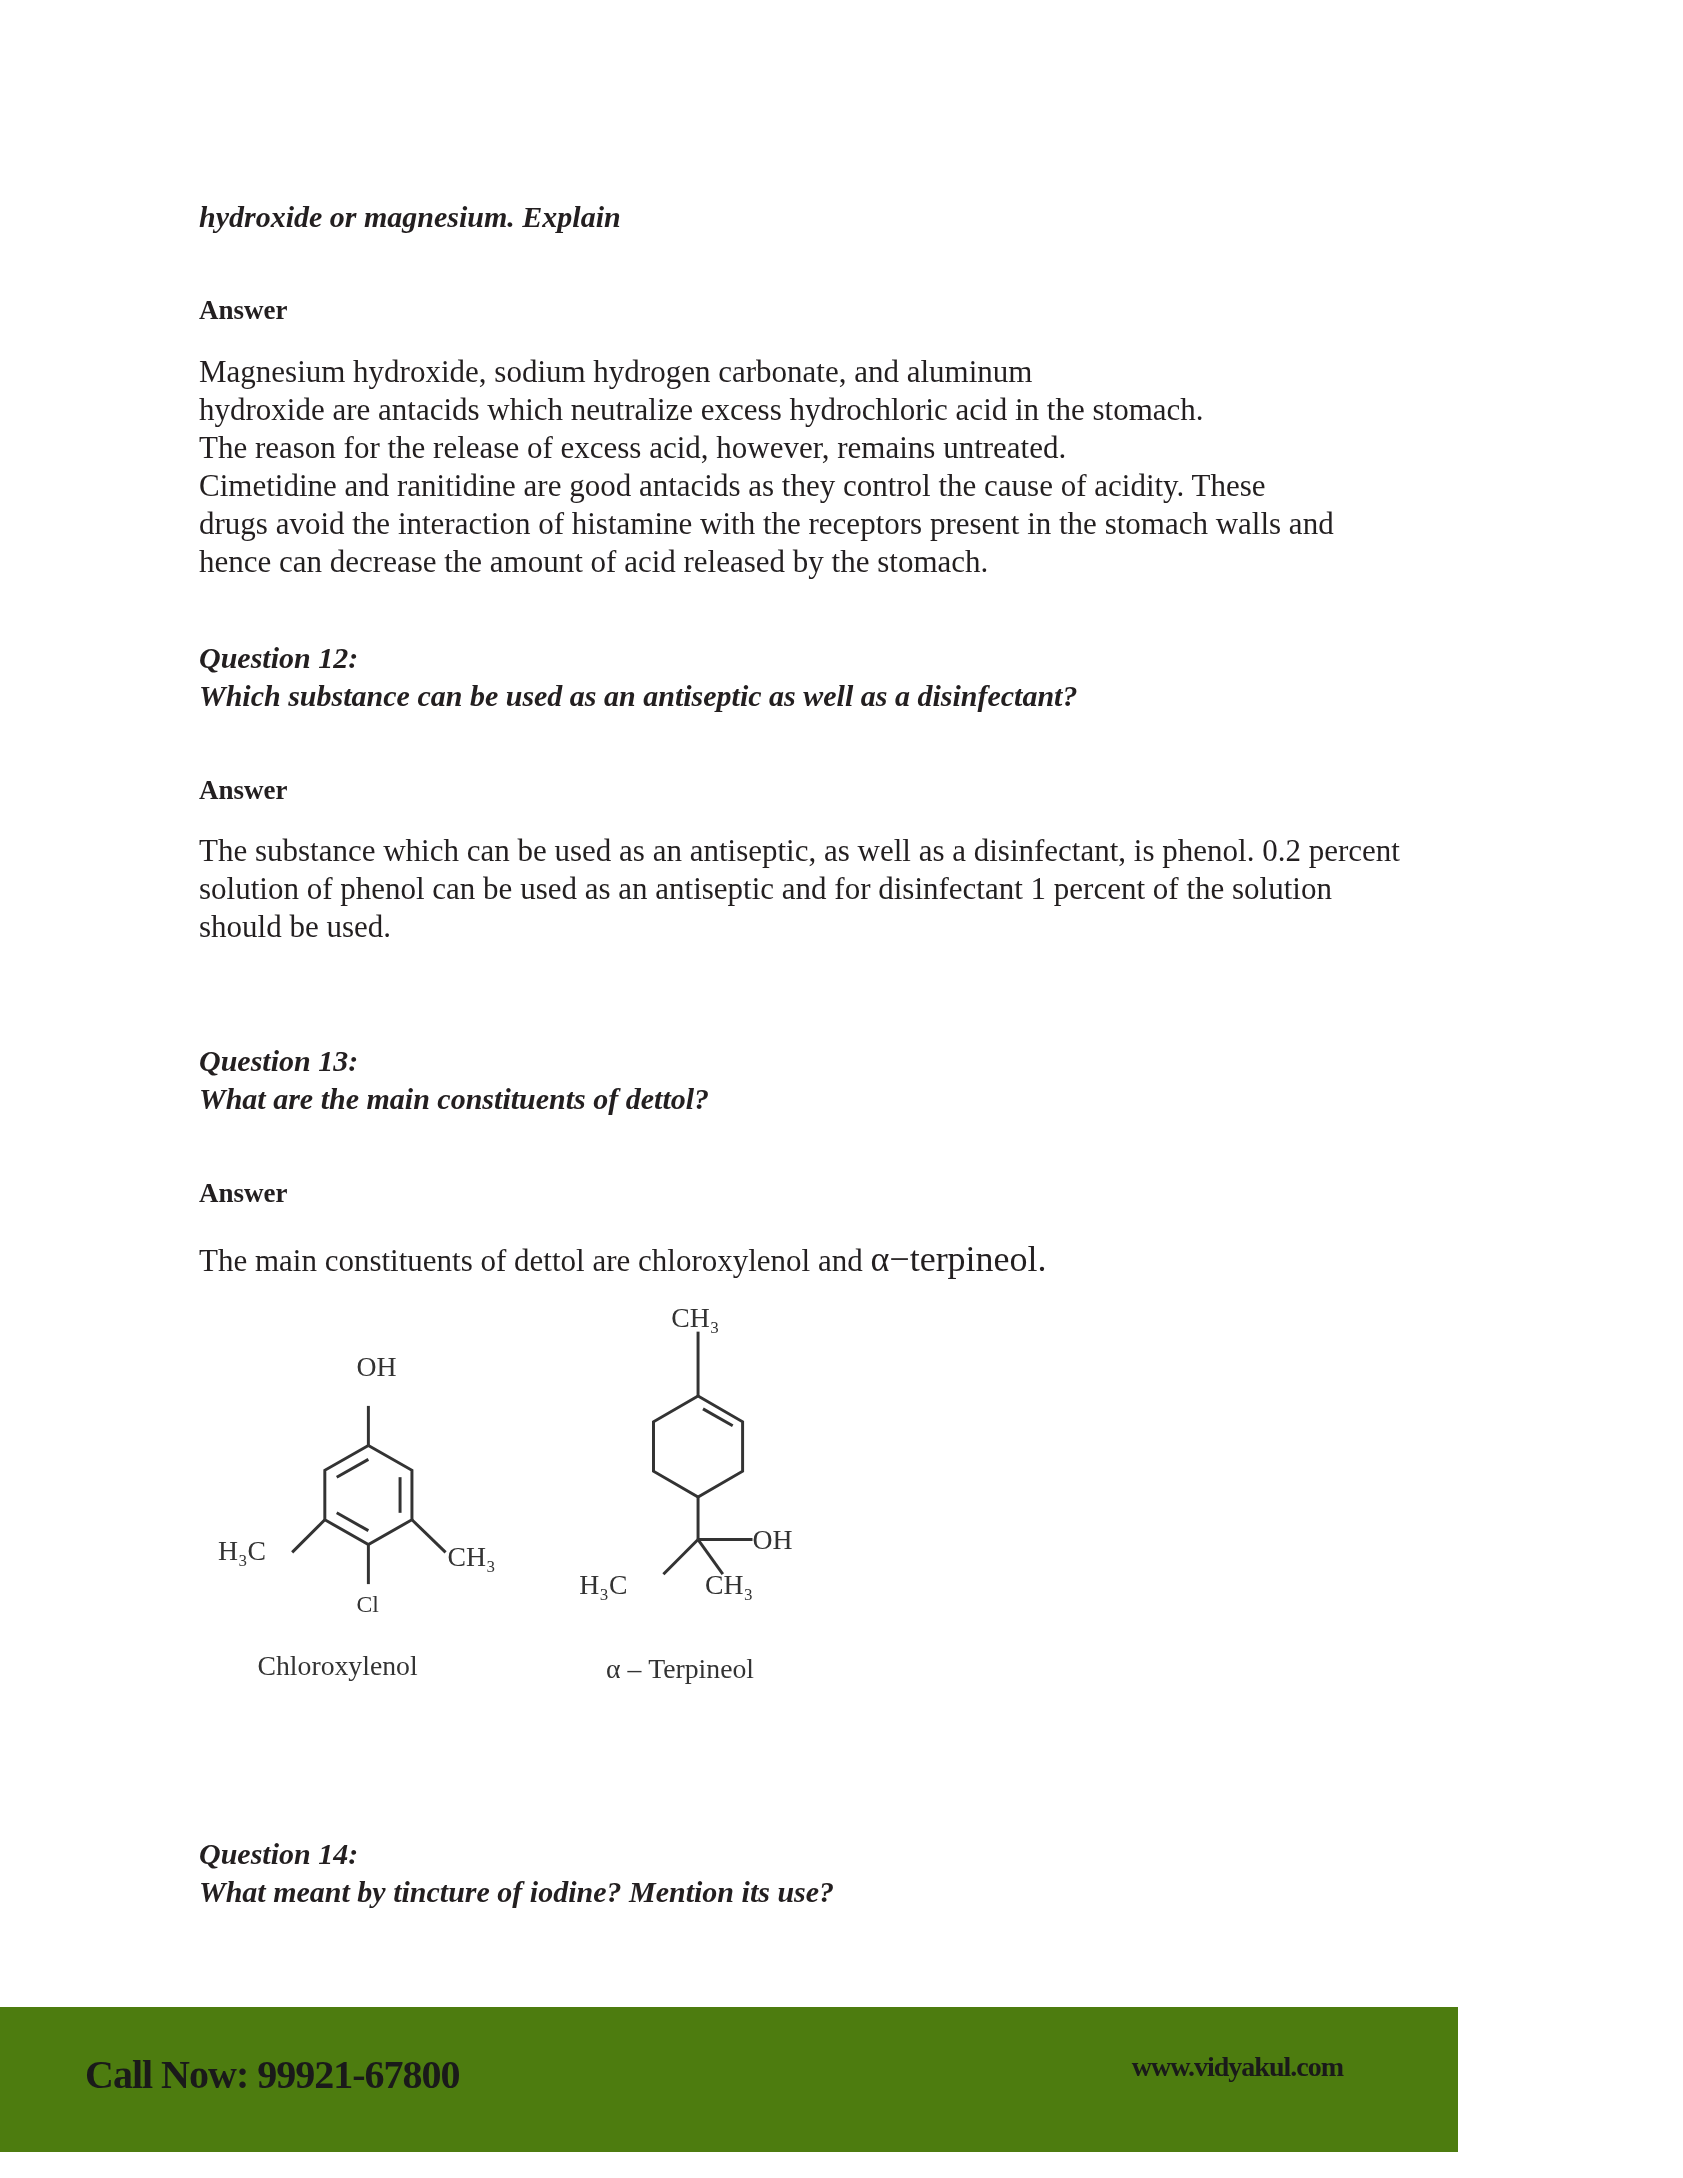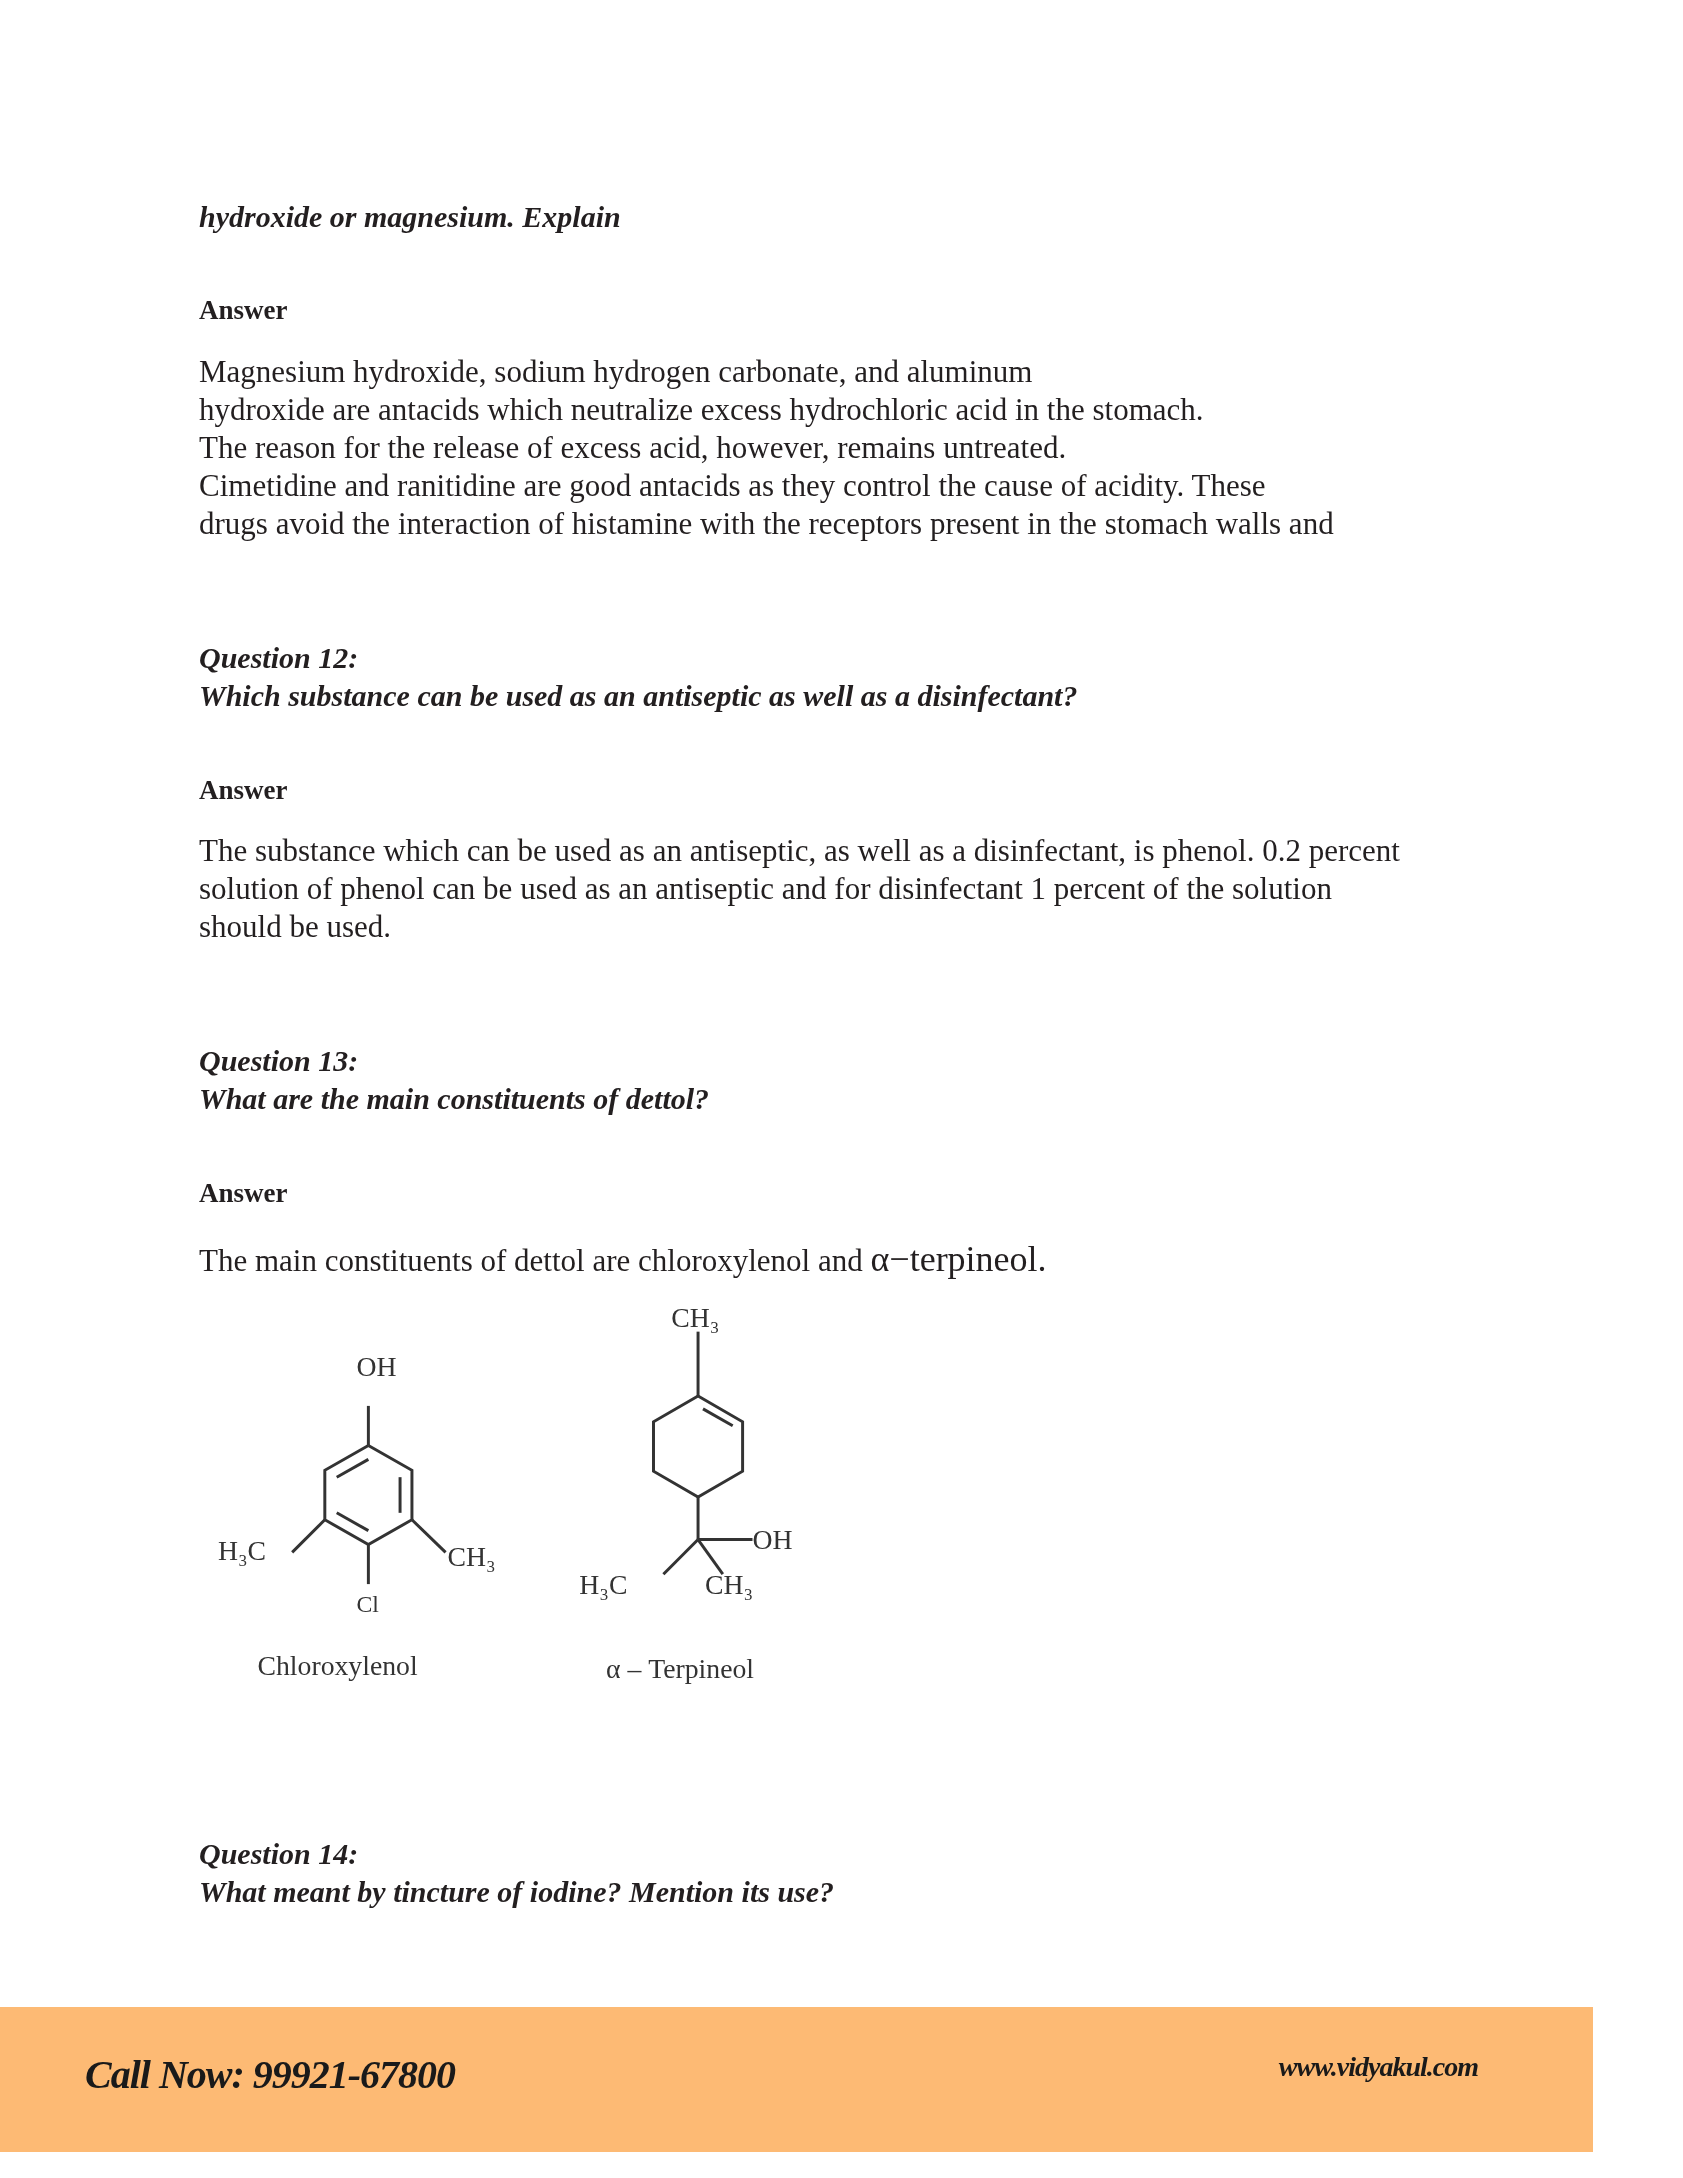--- a/index.html
+++ b/index.html
@@ -13,39 +13,39 @@
   .ans-h { font-weight: bold; font-size: 27px; }
   .body-text { font-size: 31px; line-height: 38px; }
   .body-text div { white-space: nowrap; }
   .alpha-part { font-size: 36px; margin-top: 34px; }
 
   .figure { position: absolute; left: 198px; top: 1297px; width: 614px; height: 396px; }
   .figure svg { position: absolute; left: 0; top: 0; }
   .chem { font-family: "Liberation Serif", serif; fill: #333; }
 
   .footer {
-    position: absolute; left: 0; top: 2007px; width: 1593px; height: 145px;
-    background: #fdba74;
-    font-style: italic;
+    position: absolute; left: 0; top: 2007px; width: 1458px; height: 145px;
+    background: #4d7c0f;
   }
   .footer .call { position: absolute; left: 85px; top: 44px; font-size: 40px; font-weight: bold; color: #1a1a1a; letter-spacing: -1px; }
   .footer .web  { position: absolute; right: 115px; top: 44px; font-size: 28px; font-weight: bold; color: #1a1a1a; letter-spacing: -1px; }
 </style>
 </head>
 <body>
 
 <div class="abs qtext" style="top:198px;">hydroxide or magnesium. Explain</div>
 
 <div class="abs ans-h" style="top:295px;">Answer</div>
 <div class="abs body-text" style="top:353px;">
   <div>Magnesium hydroxide, sodium hydrogen carbonate, and aluminum</div>
   <div>hydroxide are antacids which neutralize excess hydrochloric acid in the stomach.</div>
   <div>The reason for the release of excess acid, however, remains untreated.</div>
   <div>Cimetidine and ranitidine are good antacids as they control the cause of acidity. These</div>
   <div>drugs avoid the interaction of histamine with the receptors present in the stomach walls and</div>
+  <div>hence can decrease the amount of acid released by the stomach.</div>
 </div>
 
 <div class="abs qtext" style="top:639px;">
   <div>Question 12:</div>
   <div>Which substance can be used as an antiseptic as well as a disinfectant?</div>
 </div>
 
 <div class="abs ans-h" style="top:775px;">Answer</div>
 <div class="abs body-text" style="top:832px;">
   <div>The substance which can be used as an antiseptic, as well as a disinfectant, is phenol. 0.2 percent</div>

